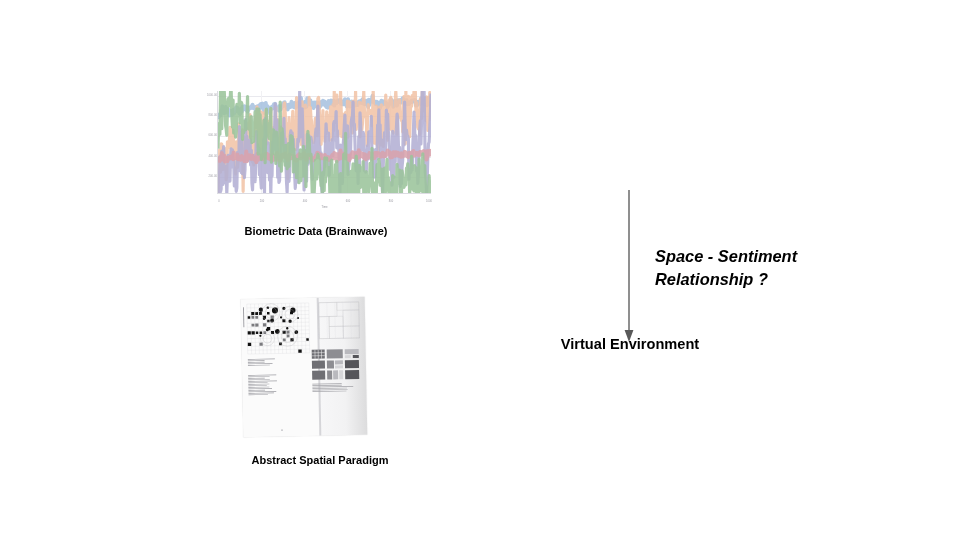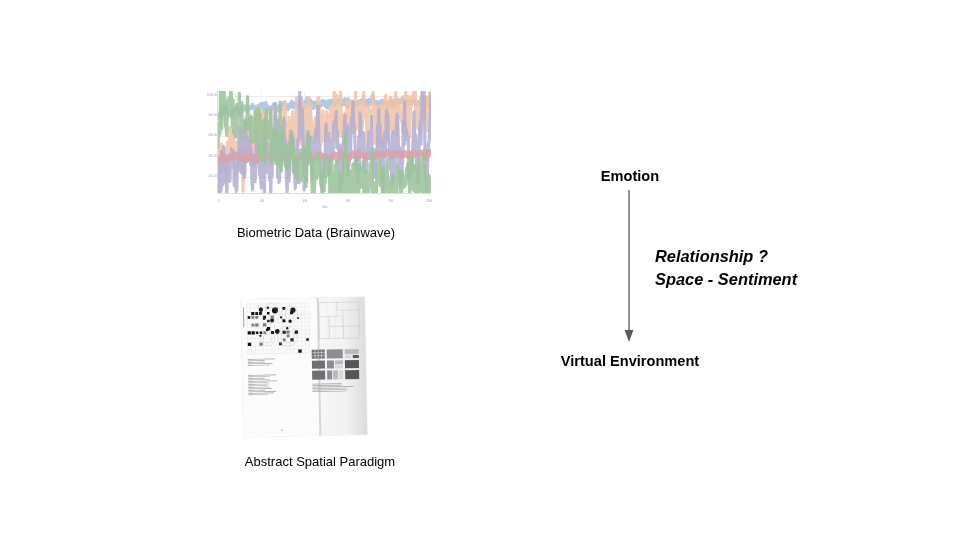--- a/index.html
+++ b/index.html
@@ -96,22 +96,22 @@
     color: #97979f;
     font-family: "Liberation Sans", sans-serif;
   }
   .chart-axis-line {
     position: absolute;
     background: #dcdce2;
   }
 
   .figure-caption {
     position: absolute;
-    font-size: 13px;
-    font-weight: normal;
+    font-size: 11px;
+    font-weight: bold;
     color: #000000;
     text-align: center;
     font-family: "Liberation Sans", sans-serif;
     white-space: nowrap;
   }
   #brainwave-caption {
     left: 0;
     top: 137px;
     width: 240px;
   }
@@ -186,21 +186,21 @@
     text-align: center;
     white-space: nowrap;
   }
   #emotion-label {
     left: 30px;
     top: 18px;
     width: 200px;
   }
   #virtual-environment-label {
     left: 11px;
-    top: 203px;
+    top: 186px;
     width: 238px;
   }
   #relationship-arrow {
     position: absolute;
     left: 100px;
     top: 40px;
     width: 60px;
     height: 160px;
   }
   #relationship-question {
@@ -420,28 +420,27 @@
           <rect x="70" y="93.5" width="33.978680054414404" height="0.63" fill="#a3a3a8"></rect>
           <rect x="38" y="131" width="1.6" height="1.4" fill="#b5b5ba"></rect>
         </svg>
     </div>
 
     <div class="figure-caption" id="paradigm-caption">Abstract Spatial Paradigm</div>
   </div>
 
   <div id="relationship-diagram">
 
-    <div class="node-label" id="emotion-label">Emotion</div>
 
     <svg id="relationship-arrow" viewBox="0 0 60 160">
       <line x1="29" y1="0" x2="29" y2="142" stroke="#595959" stroke-width="1.35"></line>
       <polygon points="29,152 24.6,140 33.4,140" fill="#595959"></polygon>
     </svg>
 
     <div id="relationship-question">
+      <div>Space - Sentiment</div>
       <div>Relationship ?</div>
-      <div>Space - Sentiment</div>
     </div>
 
     <div class="node-label" id="virtual-environment-label">Virtual Environment</div>
   </div>
 
 </div>
 
 </body></html>

